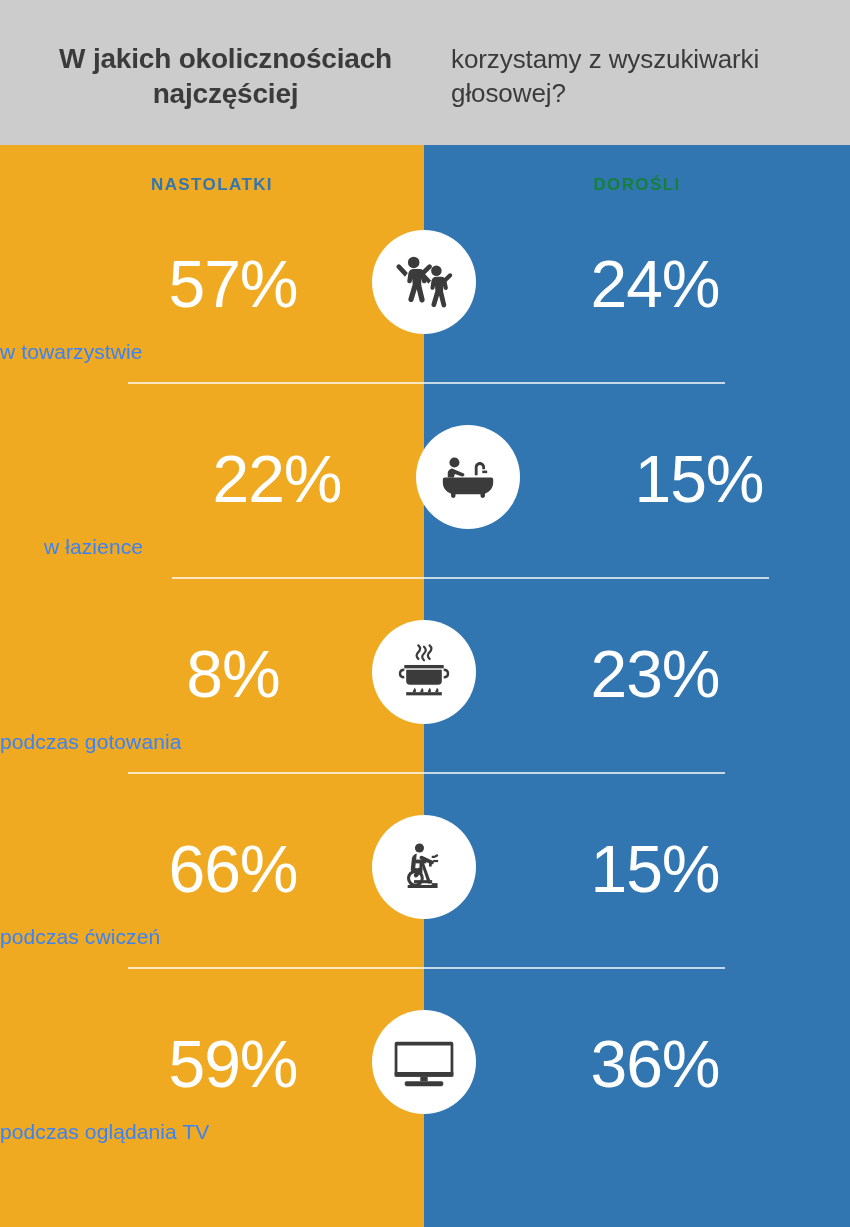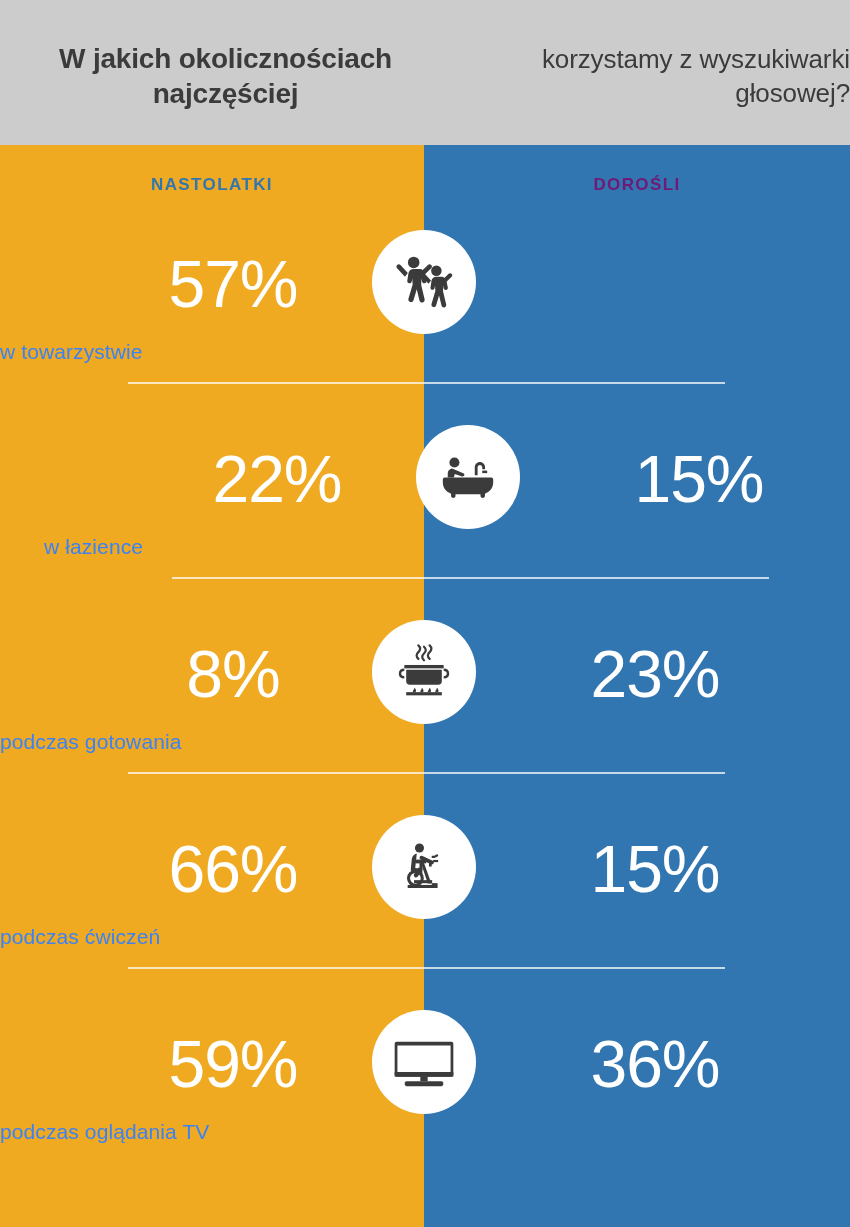--- a/index.html
+++ b/index.html
@@ -42,21 +42,21 @@
     letter-spacing: -0.2px;
     line-height: 1.25;
     text-align: center;
   }
   .title-line2 {
     font-size: 26px;
     font-weight: normal;
     color: #3b3b3b;
     letter-spacing: -0.1px;
     line-height: 1.3;
-    text-align: right;
+    text-align: left;
     margin-top: 2px;
   }
 
   
   .body-area {
     position: absolute;
     left: 0;
     top: 145px;
     width: 850px;
     height: 1082px;
@@ -96,21 +96,21 @@
     text-align: center;
   }
   .col-head-teens {
     left: 0;
     width: 424px;
     color: #3276b1;
   }
   .col-head-adults {
     left: 424px;
     width: 426px;
-    color: #701a75;
+    color: #15803d;
   }
 
   
   .rows {
     position: absolute;
     left: 0;
     top: 0;
     width: 850px;
   }
   .row {
@@ -214,20 +214,21 @@
               <path d="M16.3 23.2 9.2 15.6c-.9-.9-2.3-1-3.2-.1-.9.9-1 2.3-.1 3.2l7.6 8.1z"></path>
               <path d="M28 23.1l7.8-7.7c.9-.9 2.3-.9 3.2 0 .9.9.9 2.3 0 3.2l-8.3 8.1z"></path>
 
               <circle cx="44" cy="21" r="5.1"></circle>
               <path d="M44 27c-2.4 0-4.2 1.5-4.7 3.6l-1 6.7c-.2 1.2.6 2.2 1.8 2.3 1.1.1 2-.7 2.2-1.8l.4-2.4.3 5.3-3.7 12.7c-.4 1.3.4 2.6 1.6 2.9 1.2.3 2.5-.4 2.8-1.6l2.9-9.7 2.4 9.9c.3 1.3 1.5 2.1 2.8 1.8 1.2-.3 2-1.6 1.7-2.8l-3-12.8.1-5.6.5 2.6c.2 1.1 1.3 1.8 2.4 1.6 1.1-.2 1.8-1.3 1.6-2.4l-1.4-6.4c-.5-2.2-2.4-3.9-4.7-3.9z"></path>
               <path d="M38.8 30.5 32.7 24c-.8-.8-2-.8-2.8 0-.8.8-.8 2 0 2.8l6.5 6.9z"></path>
               <path d="M49.3 30.5l6.6-6.5c.8-.8 2.1-.8 2.9 0 .8.8.8 2.1 0 2.9l-7 6.7z"></path>
             </svg>
           </span>
         </div>
+        <div class="pct pct-right">24%</div>
         <div class="row-label">w towarzystwie</div>
         <div class="row-divider"></div>
       </div>
 
       <div class="row row-1">
         <div class="pct pct-left">22%</div>
         <div class="icon-circle">
           <span>
             <svg width="62" height="62" viewBox="0 0 64 64" fill="#3b3b3b" aria-hidden="true">
 

